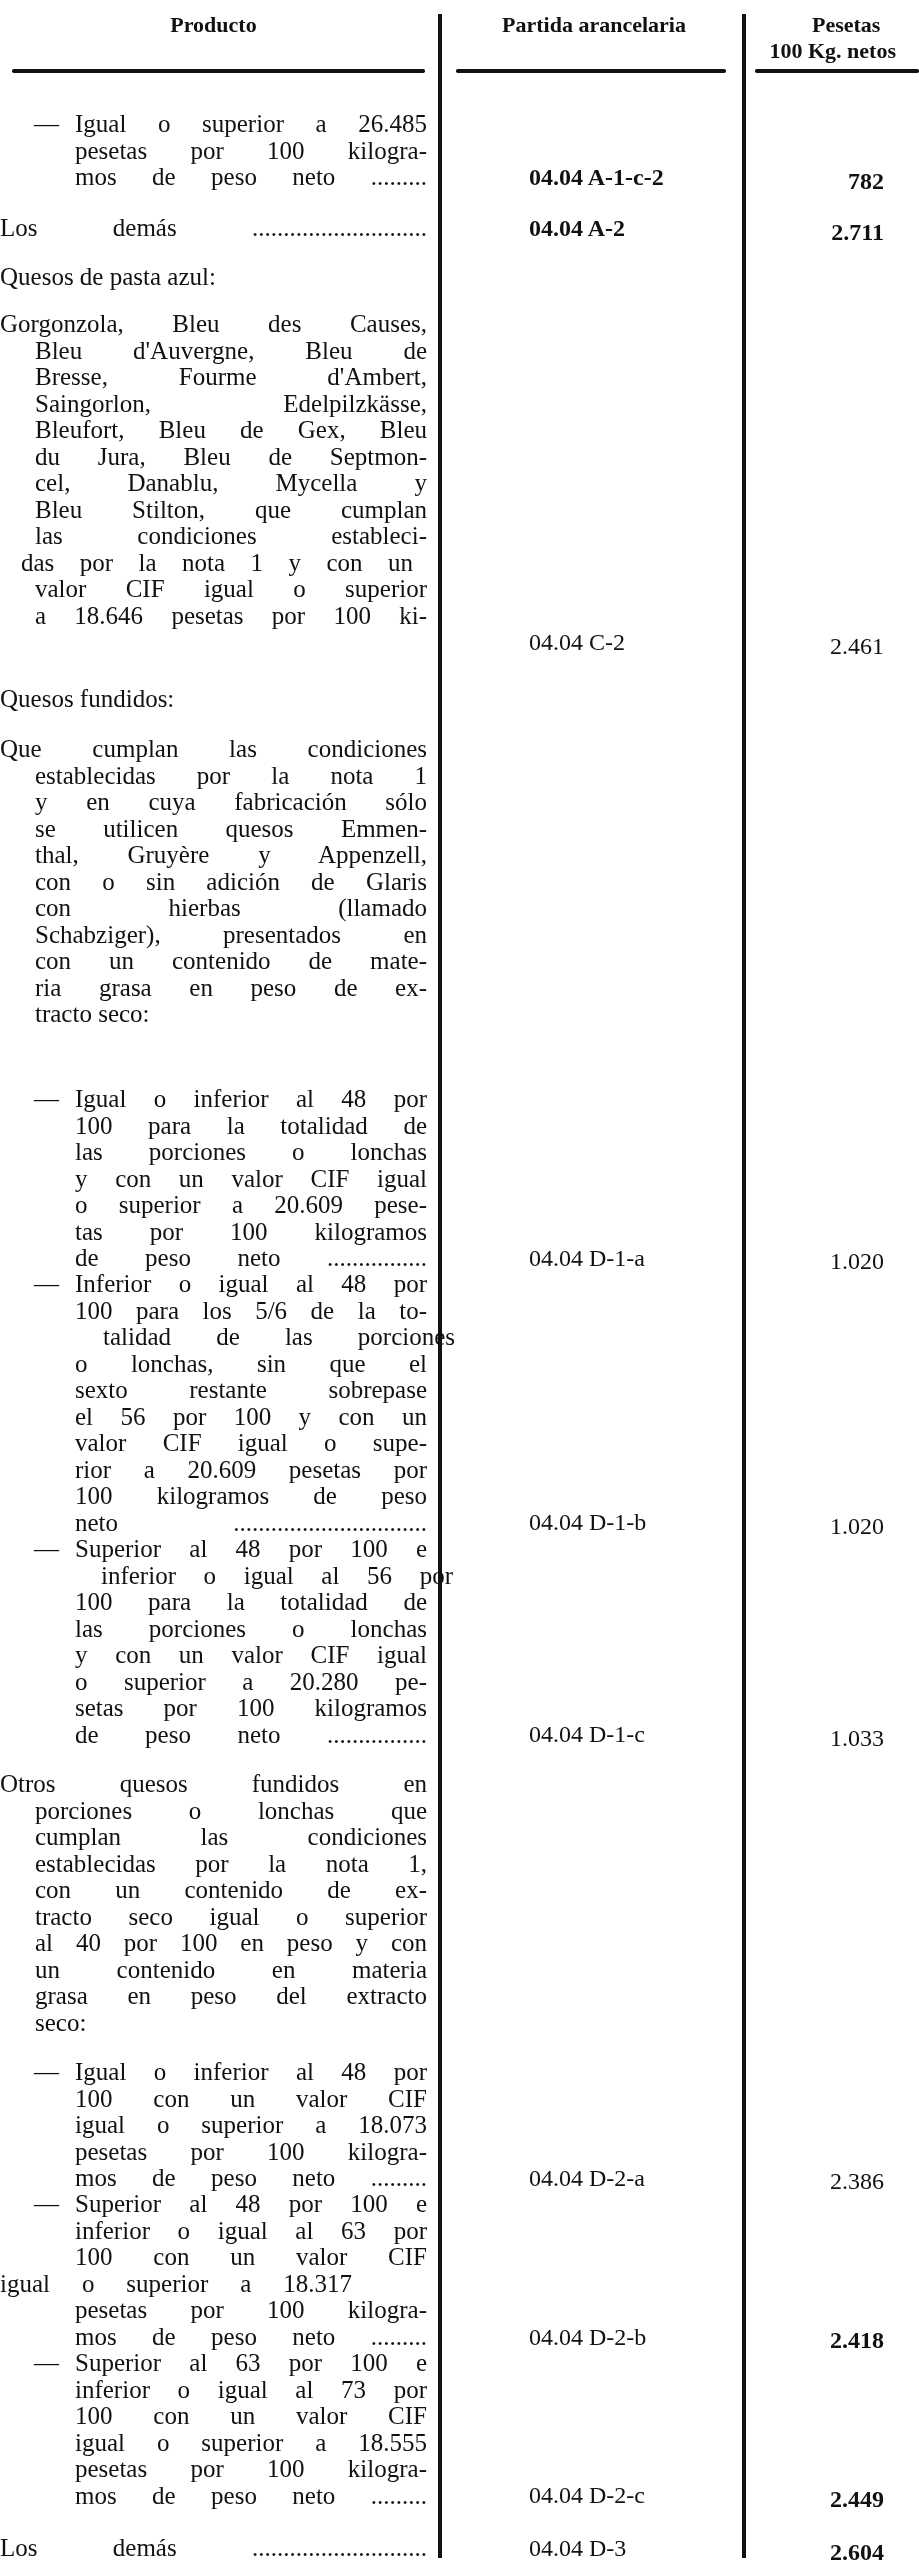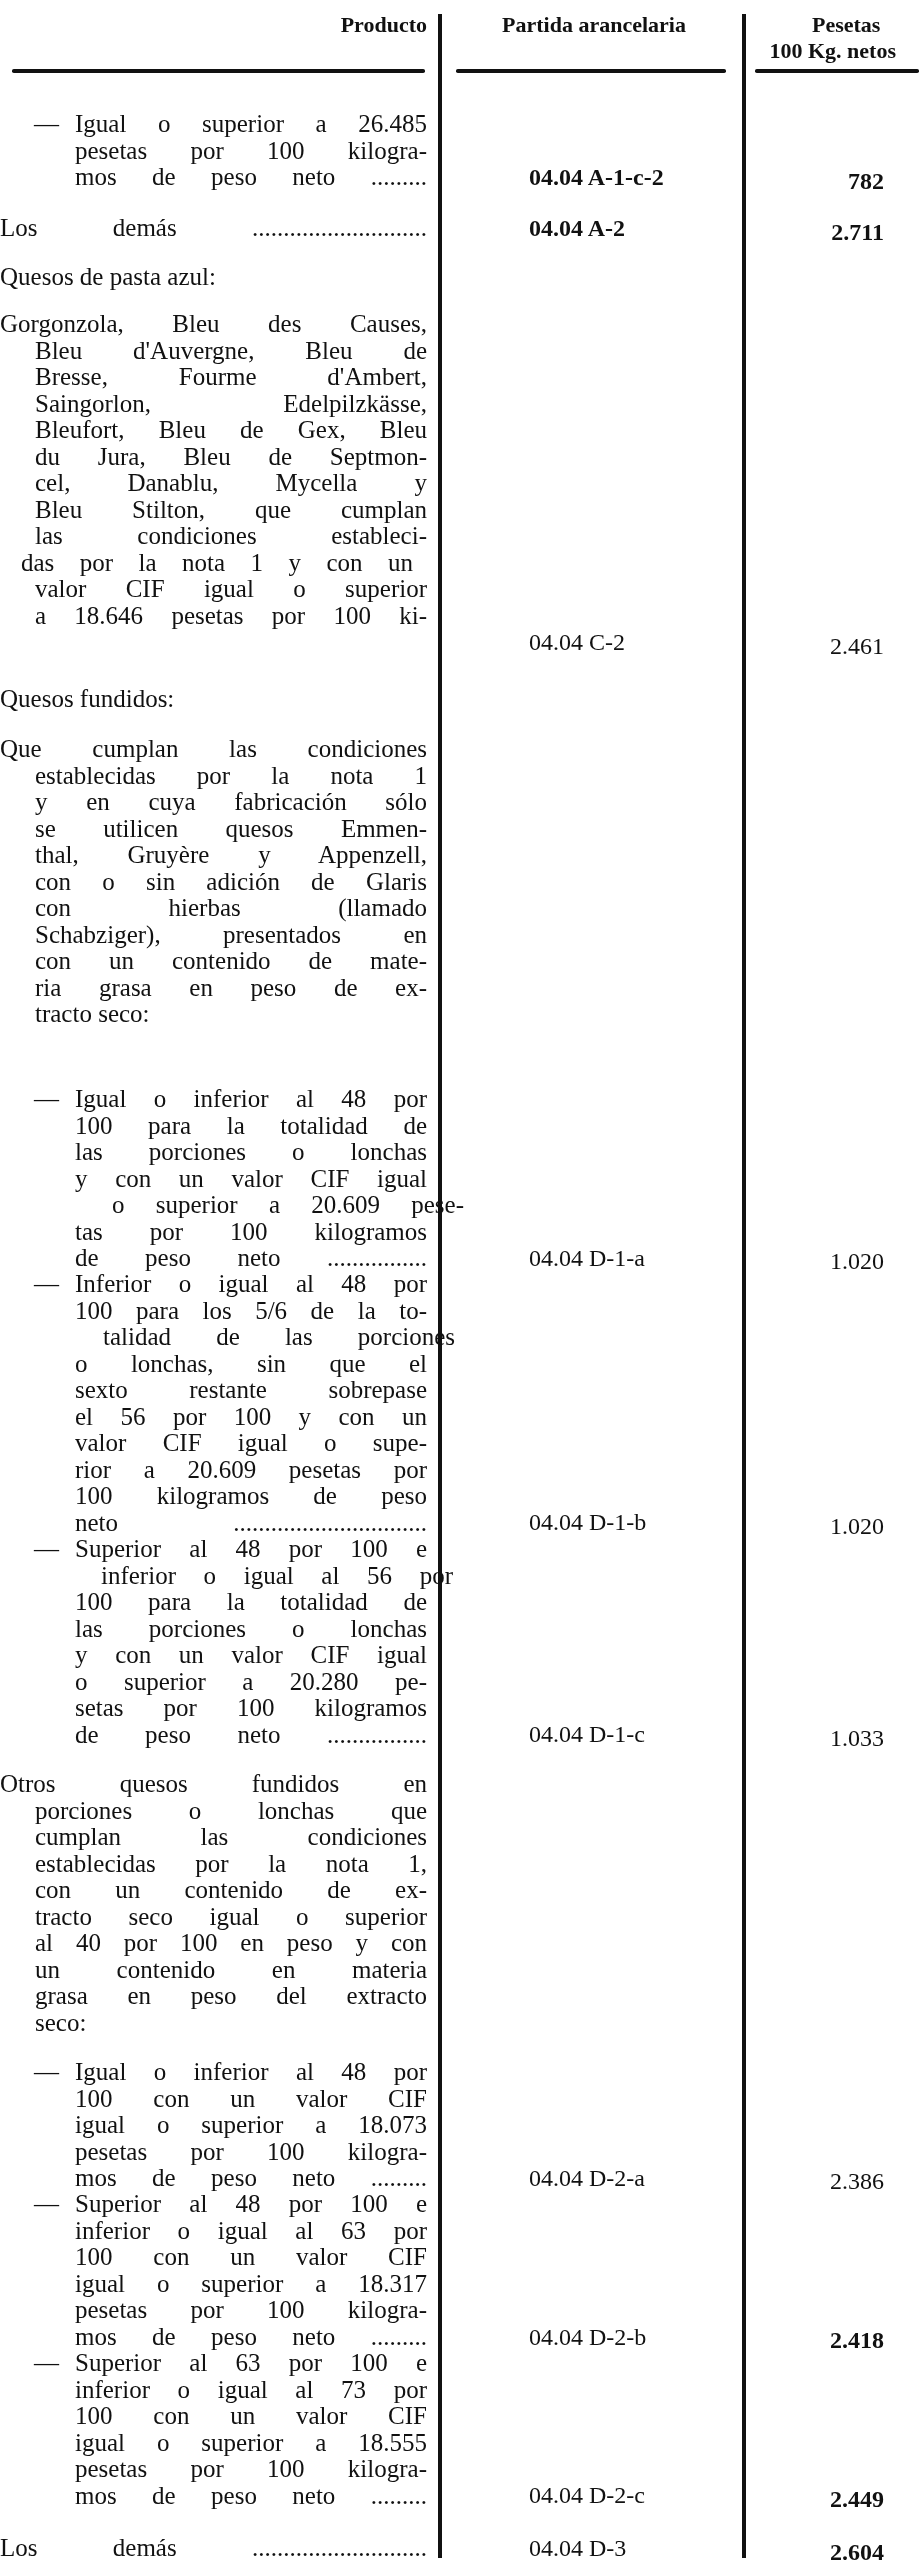--- a/index.html
+++ b/index.html
@@ -12,21 +12,21 @@
   .ln.last { text-align-last: left; }
   .dash { position: absolute; left: 34px; width: 35px; }
   .cell { position: absolute; font-size: 24px; line-height: 26.5px; white-space: nowrap; }
   .code { left: 529px; }
   .price { right: 35px; text-align: right; width: 132px; }
   .b { font-weight: bold; }
 </style>
 </head>
 <body>
 
-<div class="hdr" style="left:0; width:427px; top:12.4px;text-align:right;">Producto</div>
+<div class="hdr" style="left:0; width:427px; top:12.4px;">Producto</div>
 <div class="hdr" style="left:446px; width:296px; top:12.4px;">Partida arancelaria</div>
 <div class="hdr" style="left:750px; width:194px; top:12.4px; text-align:left; padding-left:46px; box-sizing:border-box;">
   <div style="padding-left:16px;">Pesetas</div>
   <div style="margin-left:-26.5px;">100 Kg. netos</div>
 </div>
 
 <div class="rule" style="left:11.5px; width:413px; top:69px;"></div>
 <div class="rule" style="left:456px; width:270px; top:69px;"></div>
 <div class="rule" style="left:755px; width:164px; top:69px;"></div>
 
@@ -81,21 +81,21 @@
       <span class="ln" style="margin-left: 35px; width: 392px;">con un contenido de mate-</span>
       <span class="ln" style="margin-left: 35px; width: 392px;">ria grasa en peso de ex-</span>
       <span class="ln last" style="margin-left: 35px; width: 392px;">tracto seco:</span>
     </div>
     <div class="blk" style="top: 1086px;">
       <span class="dash" style="top: 0px;">—</span>
       <span class="ln" style="margin-left: 75px; width: 352px;">Igual o inferior al 48 por</span>
       <span class="ln" style="margin-left: 75px; width: 352px;">100 para la totalidad de</span>
       <span class="ln" style="margin-left: 75px; width: 352px;">las porciones o lonchas</span>
       <span class="ln" style="margin-left: 75px; width: 352px;">y con un valor CIF igual</span>
-      <span class="ln" style="margin-left: 112px; width: 352px;">o superior a 20.609 pese-</span>
+      <span class="ln" style="margin-left: 75px; width: 352px;">o superior a 20.609 pese-</span>
       <span class="ln" style="margin-left: 75px; width: 352px;">tas por 100 kilogramos</span>
       <span class="ln" style="margin-left: 75px; width: 352px;">de peso neto ................</span>
     </div>
     <div class="cell code" style="top: 1245px;">04.04 D-1-a</div>
     <div class="cell price" style="top: 1248px;">1.020</div>
     <div class="blk" style="top: 1271px;">
       <span class="dash" style="top: 0px;">—</span>
       <span class="ln" style="margin-left: 75px; width: 352px;">Inferior o igual al 48 por</span>
       <span class="ln" style="margin-left: 75px; width: 352px;">100 para los 5/6 de la to-</span>
       <span class="ln" style="margin-left: 103px; width: 352px;">talidad de las porciones</span>
@@ -142,21 +142,21 @@
       <span class="ln" style="margin-left: 75px; width: 352px;">pesetas por 100 kilogra-</span>
       <span class="ln" style="margin-left: 75px; width: 352px;">mos de peso neto .........</span>
     </div>
     <div class="cell code" style="top: 2165px;">04.04 D-2-a</div>
     <div class="cell price" style="top: 2168px;">2.386</div>
     <div class="blk" style="top: 2191px;">
       <span class="dash" style="top: 0px;">—</span>
       <span class="ln" style="margin-left: 75px; width: 352px;">Superior al 48 por 100 e</span>
       <span class="ln" style="margin-left: 75px; width: 352px;">inferior o igual al 63 por</span>
       <span class="ln" style="margin-left: 75px; width: 352px;">100 con un valor CIF</span>
-      <span class="ln" style="margin-left: 75px; width: 352px;">igual o superior a 18.317</span>
+      <span class="ln" style="width: 352px;">igual o superior a 18.317</span>
       <span class="ln" style="margin-left: 75px; width: 352px;">pesetas por 100 kilogra-</span>
       <span class="ln" style="margin-left: 75px; width: 352px;">mos de peso neto .........</span>
     </div>
     <div class="cell code" style="top: 2324px;">04.04 D-2-b</div>
     <div class="cell price b" style="top: 2327px;">2.418</div>
     <div class="blk" style="top: 2350px;">
       <span class="dash" style="top: 0px;">—</span>
       <span class="ln" style="margin-left: 75px; width: 352px;">Superior al 63 por 100 e</span>
       <span class="ln" style="margin-left: 75px; width: 352px;">inferior o igual al 73 por</span>
       <span class="ln" style="margin-left: 75px; width: 352px;">100 con un valor CIF</span>

